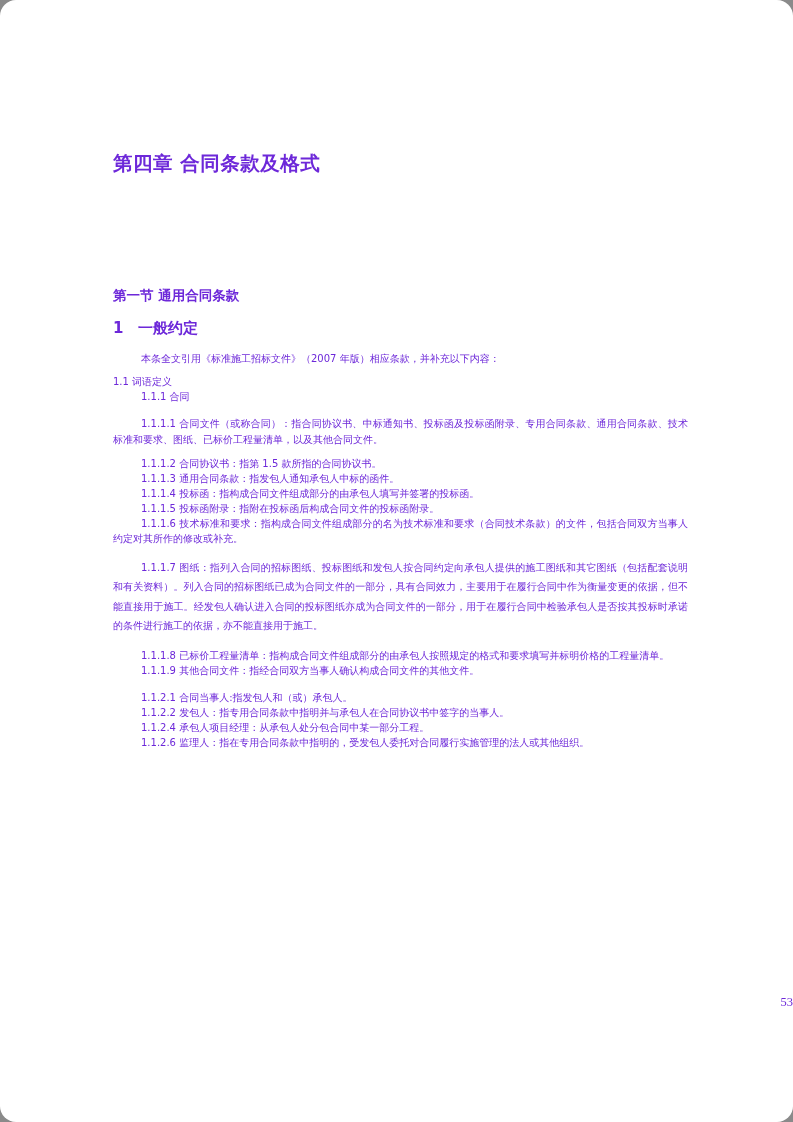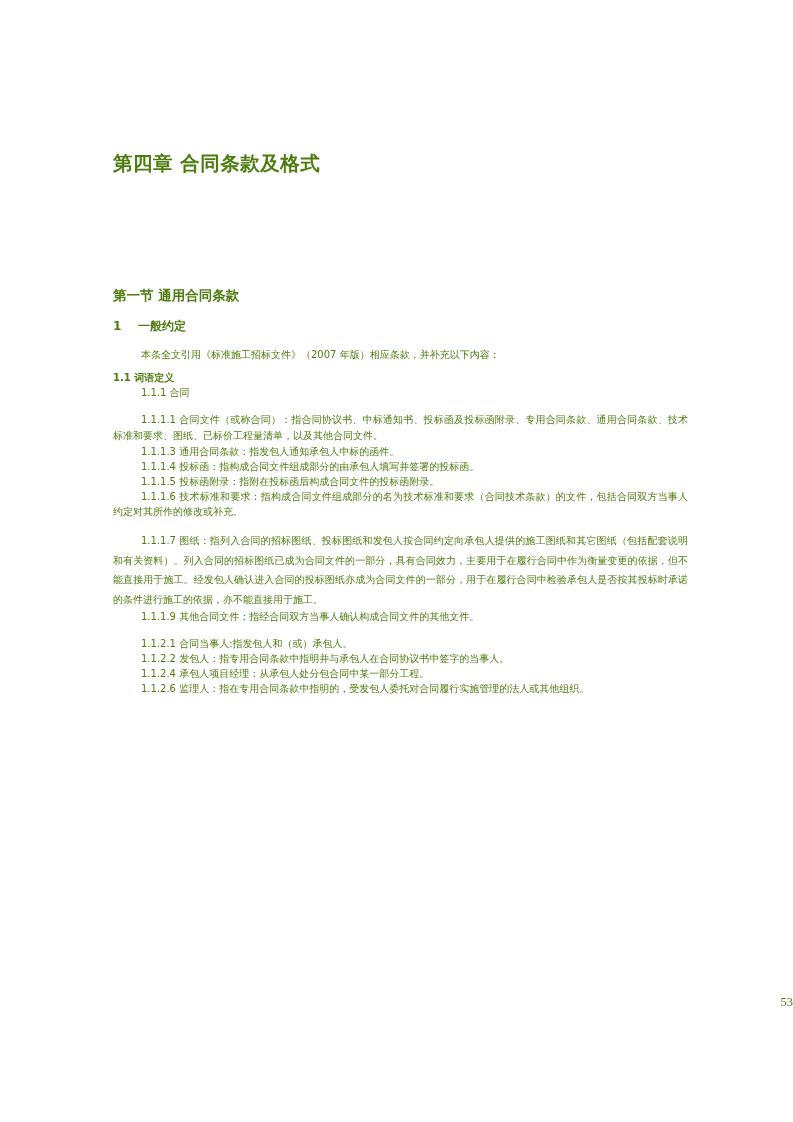--- a/index.html
+++ b/index.html
@@ -8,22 +8,23 @@
     background: #8a8a8a;
   }
   .page {
     width: 793px;
     height: 1122px;
     background: #ffffff;
     position: relative;
     margin: 0 auto;
     box-sizing: border-box;
     font-family: "DejaVu Sans", "Liberation Sans", sans-serif;
-    color: #4d7c0f;
+    color: #6d28d9;
     overflow: hidden;
+    border-radius: 16px;
   }
   .content {
     position: absolute;
     left: 113px;
     top: 0;
     width: 575px;
   }
   .chapter-title {
     font-size: 19.5px;
     font-weight: bold;
@@ -33,21 +34,21 @@
     line-height: 1.4;
   }
   .section-title {
     font-size: 13.5px;
     font-weight: bold;
     margin-top: 108px;
     margin-bottom: 0;
     line-height: 1.5;
   }
   .heading-1 {
-    font-size: 12px;
+    font-size: 15px;
     font-weight: bold;
     margin-top: 11px;
     margin-bottom: 0;
     line-height: 1.5;
   }
   .heading-1 .num {
     display: inline-block;
     width: 25px;
   }
   .para {
@@ -61,21 +62,21 @@
   }
   .lvl2 {
     padding-left: 28px;
   }
   .tight {
     line-height: 1.5;
   }
   .loose {
     line-height: 1.95;
   }
-  .gap-s { margin-top: 7px; font-weight: bold; }
+  .gap-s { margin-top: 7px; }
   .gap-m { margin-top: 12px; }
   .pagenum {
     position: absolute;
     left: 0;
     right: 0;
     top: 995px;
     text-align: right;
     font-size: 12.5px;
     font-family: "Liberation Serif", serif;
   }
@@ -94,27 +95,29 @@
       <span class="num">1</span><span>一般约定</span>
     </div>
 
     <p class="para indent2 gap-m">本条全文引用《标准施工招标文件》（2007 年版）相应条款，并补充以下内容：</p>
 
     <p class="para gap-s tight">1.1    词语定义</p>
     <p class="para lvl2 tight">1.1.1    合同</p>
 
     <p class="para indent2 gap-m">1.1.1.1    合同文件（或称合同）：指合同协议书、中标通知书、投标函及投标函附录、专用合同条款、通用合同条款、技术标准和要求、图纸、已标价工程量清单，以及其他合同文件。</p>
 
+    <p class="para indent2 tight gap-s">1.1.1.2    合同协议书：指第 1.5 款所指的合同协议书。</p>
     <p class="para indent2 tight">1.1.1.3    通用合同条款：指发包人通知承包人中标的函件。</p>
     <p class="para indent2 tight">1.1.1.4    投标函：指构成合同文件组成部分的由承包人填写并签署的投标函。</p>
     <p class="para indent2 tight">1.1.1.5    投标函附录：指附在投标函后构成合同文件的投标函附录。</p>
     <p class="para indent2 tight">1.1.1.6    技术标准和要求：指构成合同文件组成部分的名为技术标准和要求（合同技术条款）的文件，包括合同双方当事人约定对其所作的修改或补充。</p>
 
     <p class="para indent2 loose gap-m">1.1.1.7    图纸：指列入合同的招标图纸、投标图纸和发包人按合同约定向承包人提供的施工图纸和其它图纸（包括配套说明和有关资料）。列入合同的招标图纸已成为合同文件的一部分，具有合同效力，主要用于在履行合同中作为衡量变更的依据，但不能直接用于施工。经发包人确认进入合同的投标图纸亦成为合同文件的一部分，用于在履行合同中检验承包人是否按其投标时承诺的条件进行施工的依据，亦不能直接用于施工。</p>
 
+    <p class="para indent2 tight gap-m">1.1.1.8    已标价工程量清单：指构成合同文件组成部分的由承包人按照规定的格式和要求填写并标明价格的工程量清单。</p>
     <p class="para indent2 tight">1.1.1.9    其他合同文件：指经合同双方当事人确认构成合同文件的其他文件。</p>
 
     <p class="para indent2 tight gap-m">1.1.2.1    合同当事人:指发包人和（或）承包人。</p>
     <p class="para indent2 tight">1.1.2.2    发包人：指专用合同条款中指明并与承包人在合同协议书中签字的当事人。</p>
     <p class="para indent2 tight">1.1.2.4    承包人项目经理：从承包人处分包合同中某一部分工程。</p>
     <p class="para indent2 tight">1.1.2.6    监理人：指在专用合同条款中指明的，受发包人委托对合同履行实施管理的法人或其他组织。</p>
 
   </div>
 
   <div class="pagenum">53</div>

